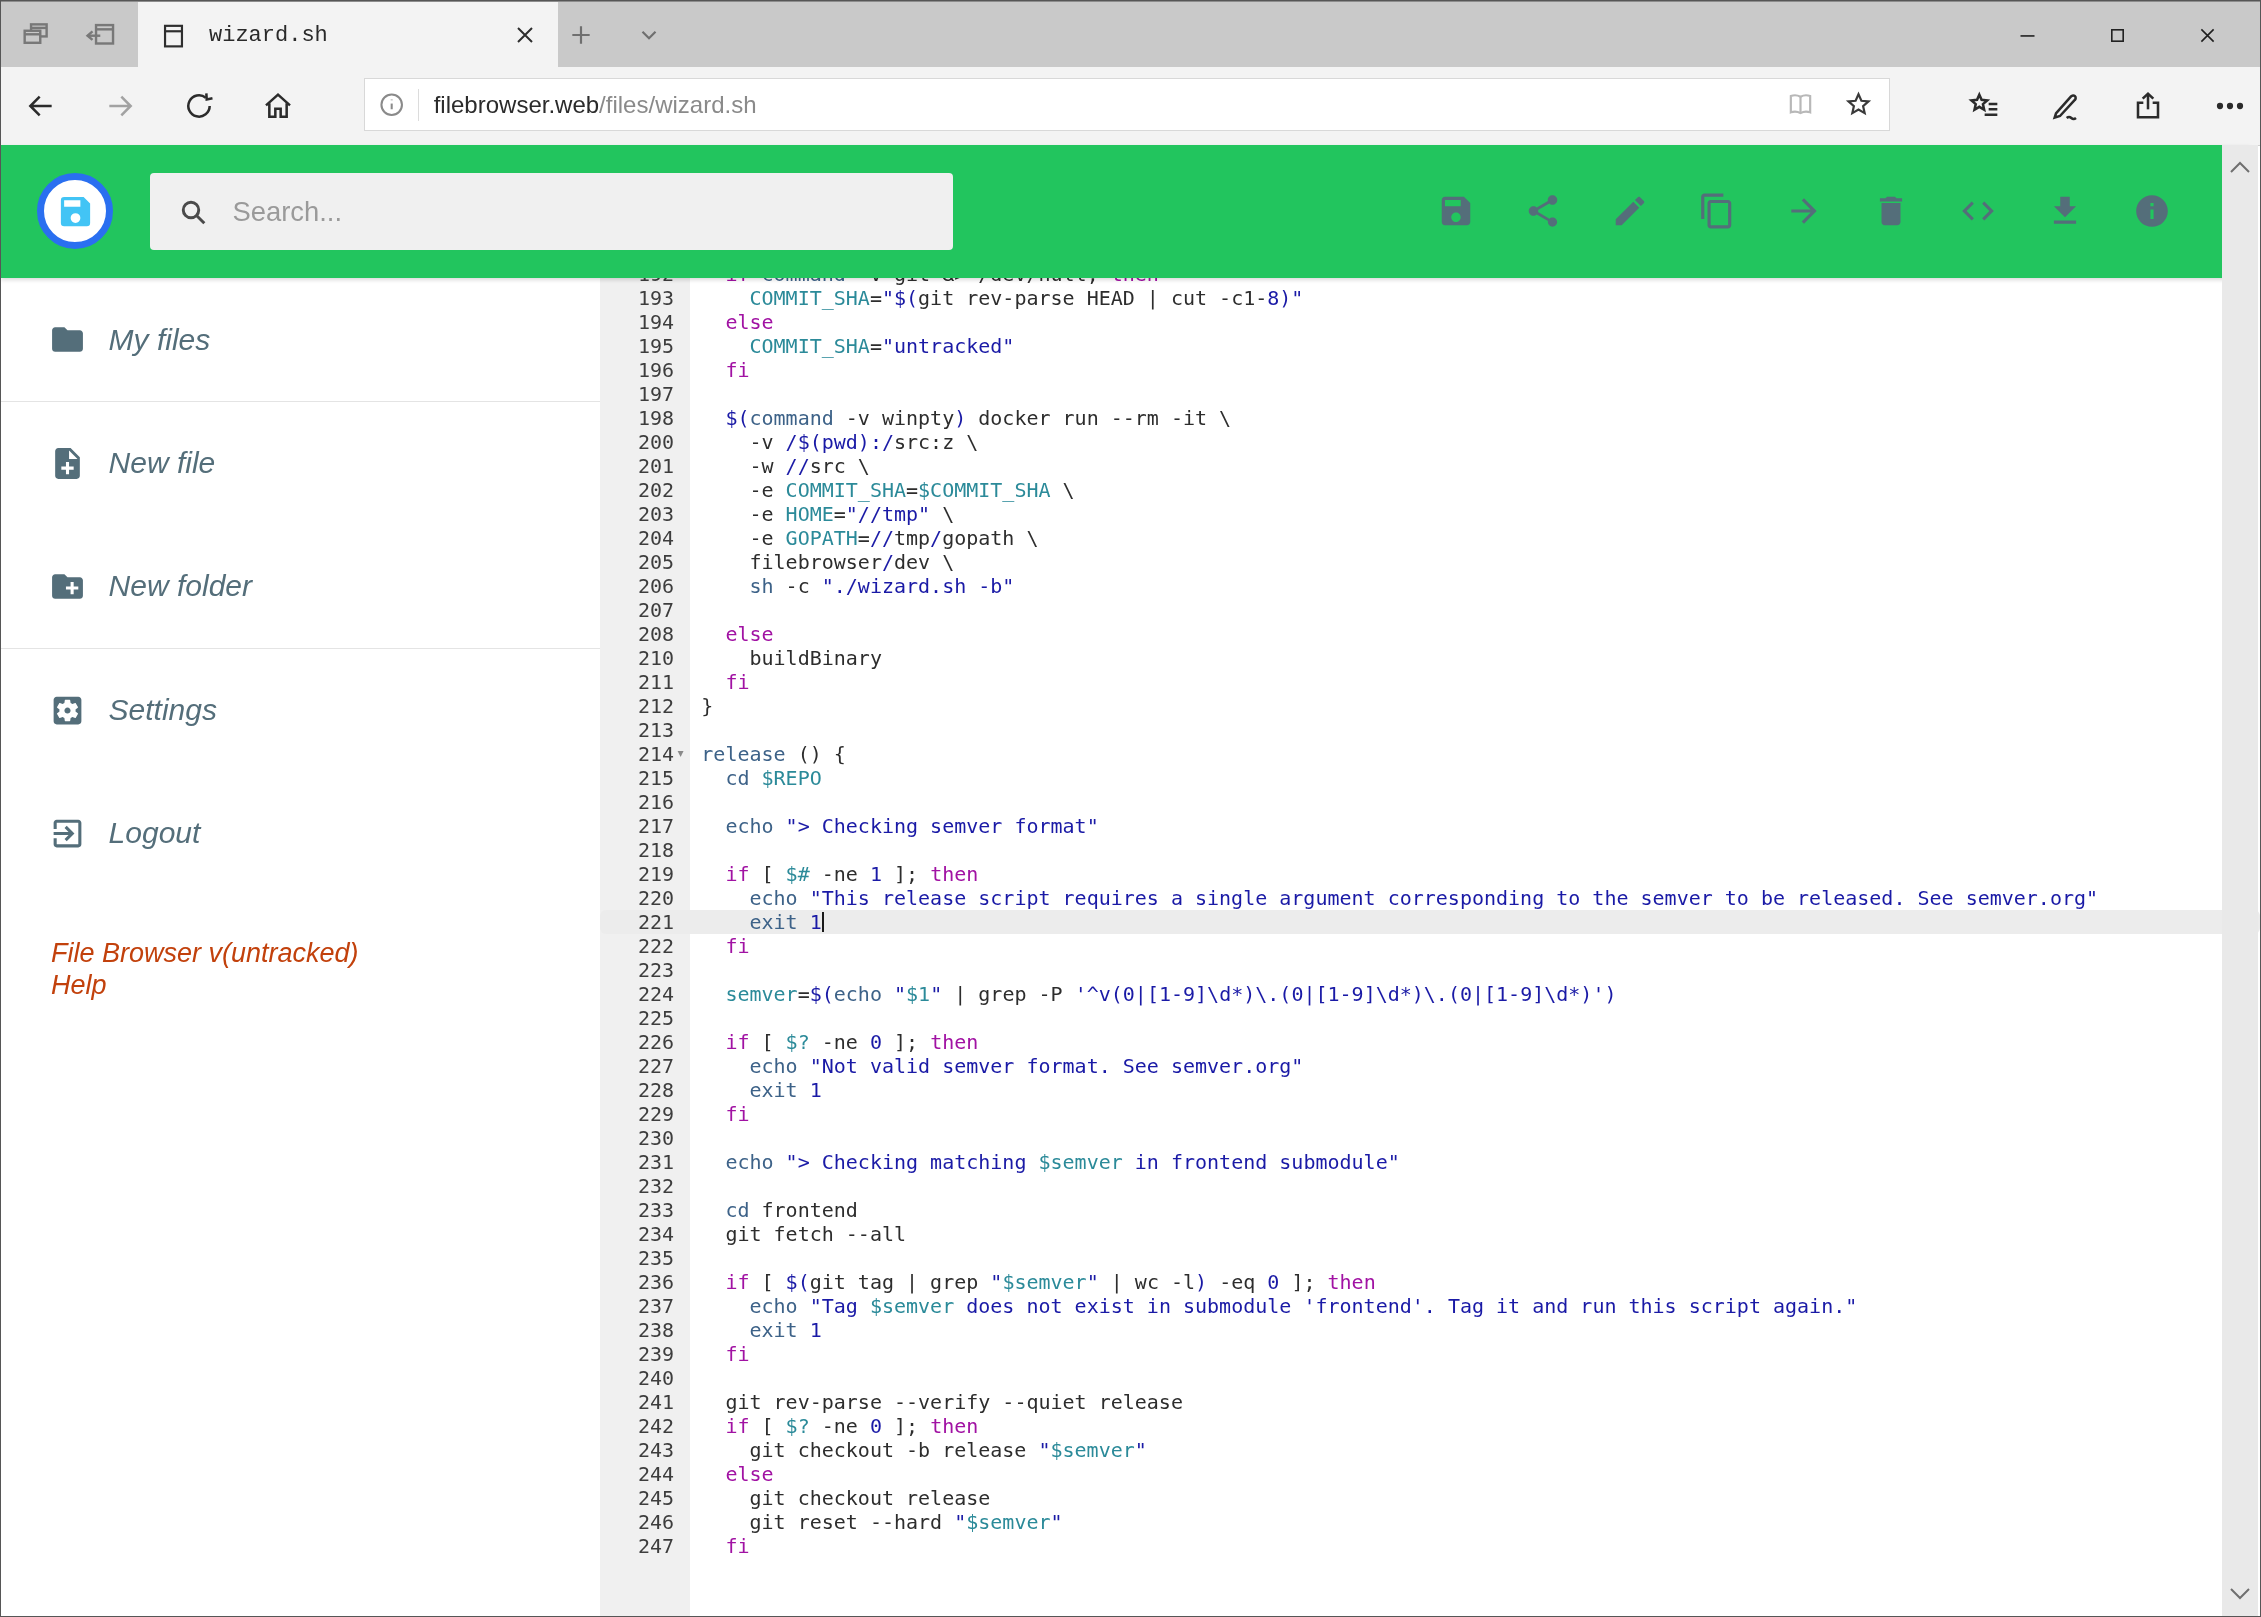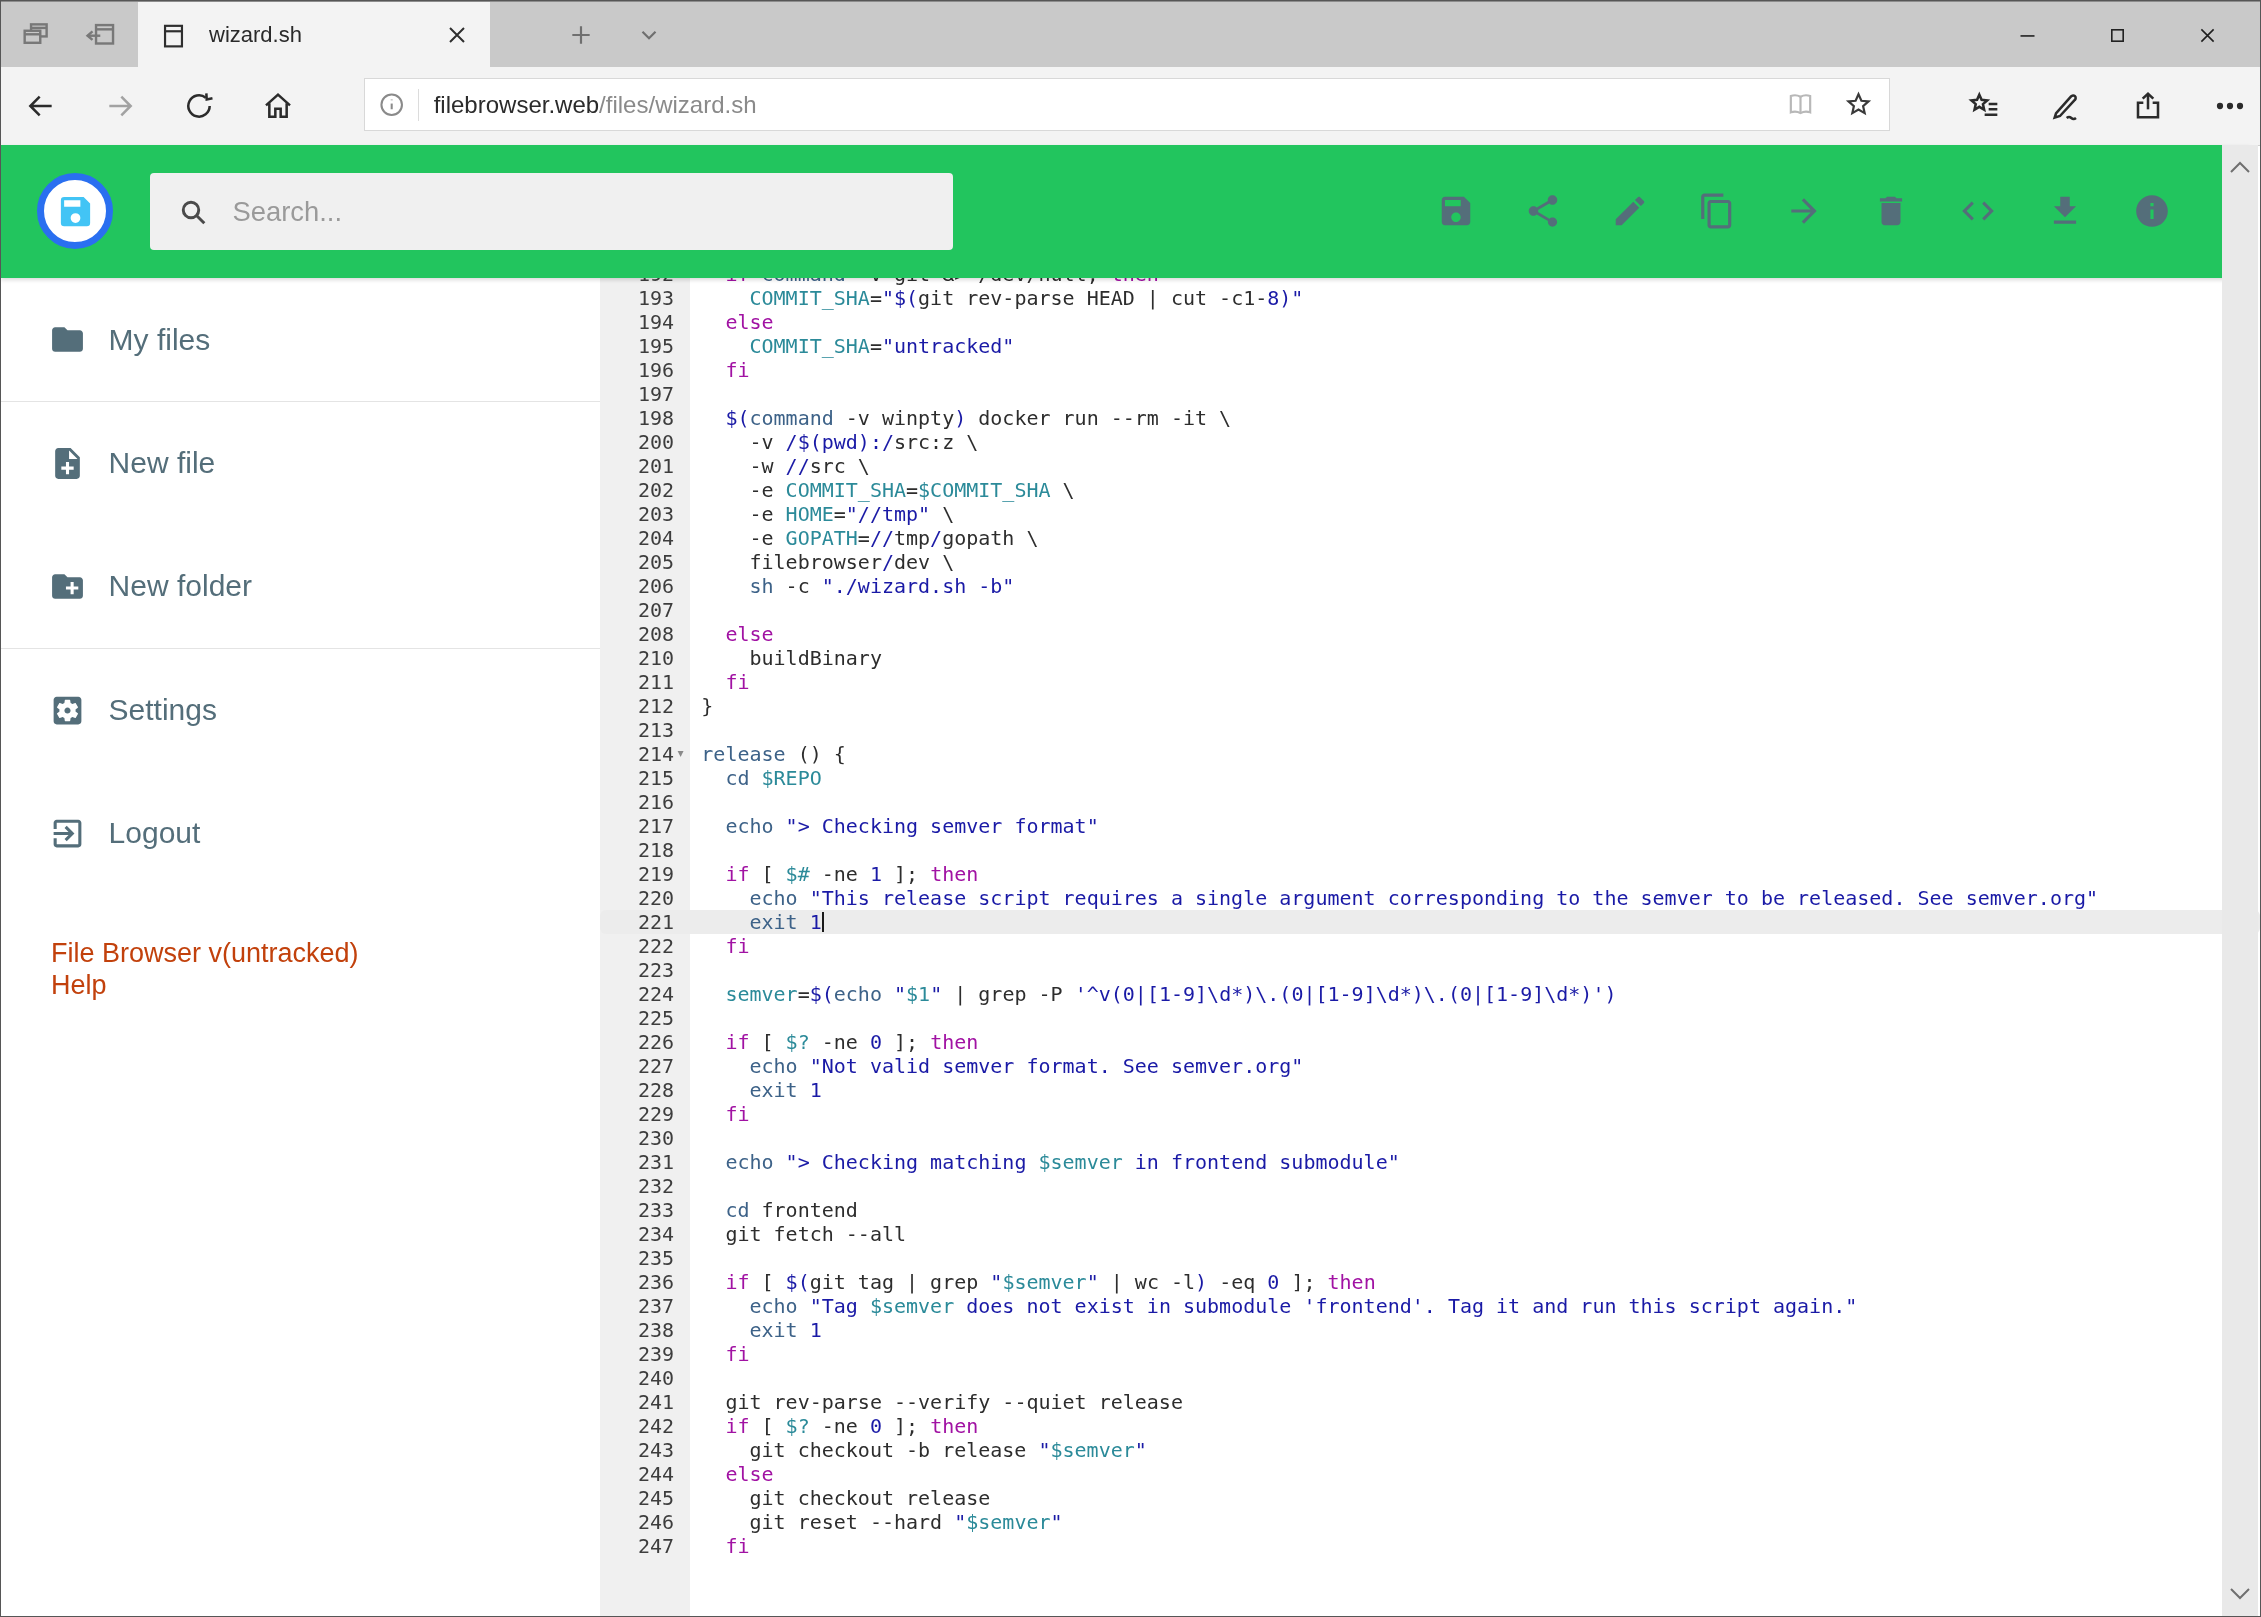--- a/index.html
+++ b/index.html
@@ -6,21 +6,21 @@
   body{
     width:2261px;height:1617px;position:relative;overflow:hidden;
     background:#ffffff;font-family:"Liberation Sans",sans-serif;
     border:1.6px solid #565656;box-sizing:border-box;
   }
   svg{display:block;}
   
   .titlebar{position:absolute;left:0;top:0;right:0;height:66px;background:#c9c9c9;border-top:1.6px solid #8d8d8d;}
   .tl-icons{position:absolute;left:18px;top:0;height:66px;display:flex;align-items:center;gap:31px;color:#787878;}
   .tl-icons svg{width:34px;height:34px;stroke:currentColor;stroke-width:1.7;fill:none;}
-  .tab{position:absolute;left:137px;top:0;width:352px;height:66px;background:#f3f3f3;display:flex;align-items:center;}
+  .tab{position:absolute;left:137px;top:0;width:420px;height:66px;background:#f3f3f3;display:flex;align-items:center;font-family:Liberation Mono, monospace;}
   .tab-doc{width:29px;height:29px;margin-left:21px;stroke:#2e2e2e;stroke-width:1.8;fill:none;}
   .tab-title{margin-left:21px;font-size:22px;color:#2a2a2a;}
   .tab-close{margin-left:auto;margin-right:21px;width:24px;height:24px;stroke:#2e2e2e;stroke-width:2;fill:none;}
   .tab-after{position:absolute;left:541px;top:0;height:66px;display:flex;align-items:center;gap:42px;padding-left:26px;color:#6f6f6f;}
   .tab-after svg{width:26px;height:26px;stroke:currentColor;stroke-width:2;fill:none;}
   .win-controls{position:absolute;right:8px;top:0;height:66px;display:flex;align-items:center;}
   .win-btn{width:90px;height:66px;display:flex;align-items:center;justify-content:center;color:#1e1e1e;}
   .win-btn svg{width:21px;height:21px;stroke:currentColor;stroke-width:1.8;fill:none;}
   
   .navbar{position:absolute;left:0;top:66px;right:0;height:78px;background:#f3f3f3;border-bottom:0.8px solid #cfcfcf;}
@@ -44,21 +44,21 @@
   .fb-logo{position:absolute;left:36px;top:28px;width:76px;height:76px;border-radius:50%;background:#ffffff;border:7.3px solid var(--accent);box-sizing:border-box;display:flex;align-items:center;justify-content:center;}
   .fb-logo svg{width:39px;height:39px;fill:#42c4f5;}
   .searchbar{position:absolute;left:149px;top:28px;width:803px;height:77px;background:#f0f0f0;border-radius:4px;display:flex;align-items:center;}
   .searchbar svg{width:32px;height:32px;margin-left:27.4px;stroke:#4a4a4a;stroke-width:2.2;fill:none;flex:none;}
   .searchbar input{flex:1;border:none;outline:none;background:transparent;font-size:27.4px;color:#333;margin-left:21px;font-family:"Liberation Sans",sans-serif;}
   .searchbar input::placeholder{color:#9a9a9a;opacity:1;}
   .fb-actions{position:absolute;right:79px;top:47px;display:flex;gap:49px;}
   .tbtn{width:38px;height:38px;color:var(--icon);cursor:pointer;}
   .tbtn svg{width:38px;height:38px;fill:currentColor;}
   
-  .sidebar{position:absolute;left:0;top:277px;width:599px;bottom:0;background:#ffffff;}
+  .sidebar{position:absolute;left:0;top:277px;width:599px;bottom:0;background:#ffffff;font-style:italic;}
   .side-item{height:123px;display:flex;align-items:center;cursor:pointer;}
   .side-item svg{width:37px;height:37px;margin-left:48px;fill:var(--icon);flex:none;}
   .side-label{margin-left:22.6px;font-size:30px;color:var(--icon);}
   .side-div{height:0.8px;background:#e4e4e4;margin:0;}
   .side-footer{position:absolute;left:50px;top:660px;font-size:27px;color:#c2410c;line-height:31.5px;}
   
   .editor{position:absolute;left:599px;top:277px;right:0;bottom:0;overflow:hidden;background:#ffffff;
           font-family:"DejaVu Sans Mono",monospace;font-size:20px;}
   .gutter-bg{position:absolute;left:0;top:0;width:90px;height:100%;background:var(--gutter-bg);}
   #code-rows{position:relative;margin-top:-16px;}

